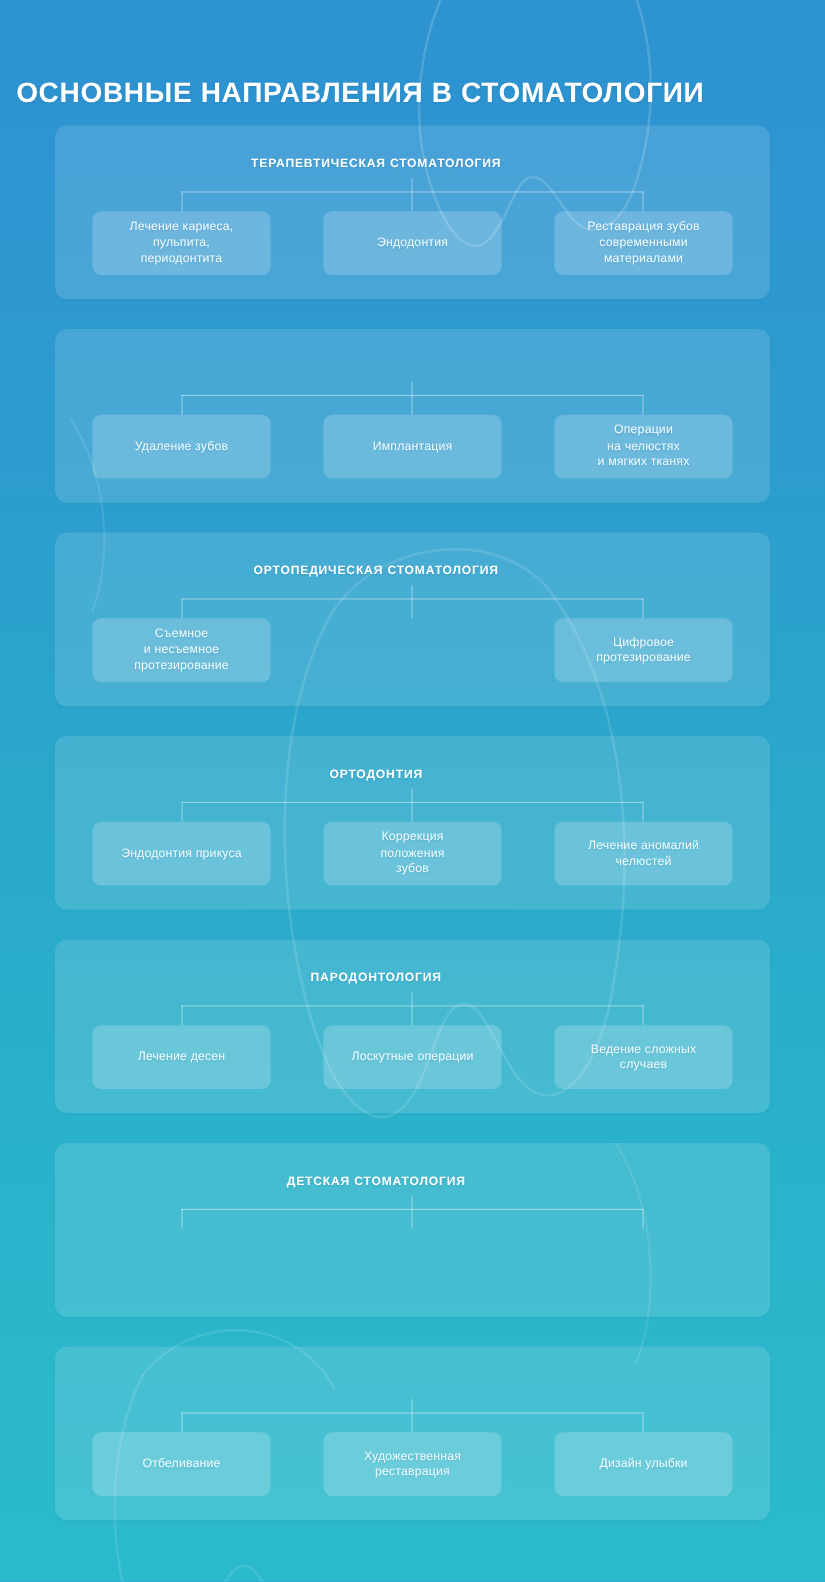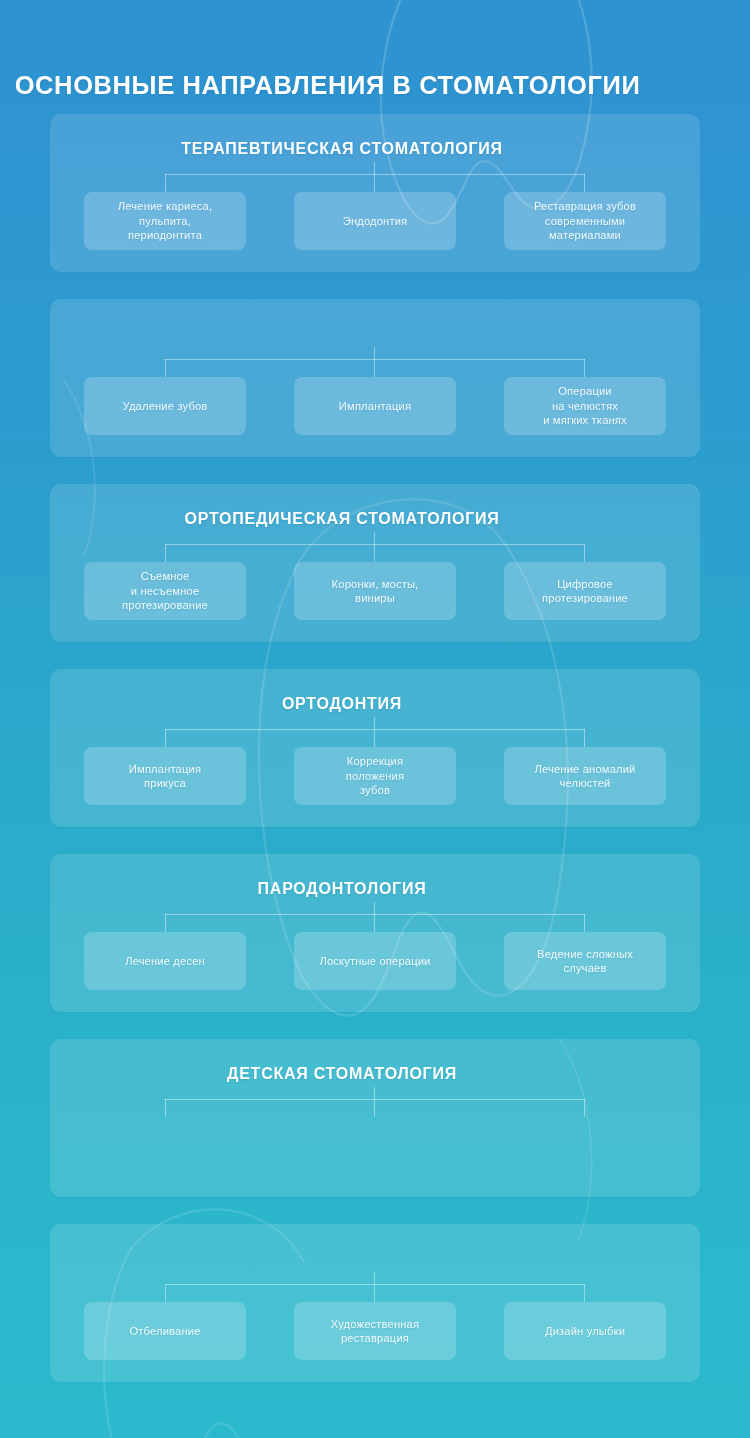--- a/index.html
+++ b/index.html
@@ -70,21 +70,21 @@
   }
   .section-card:last-child { margin-bottom: 0; }
 
   .section-title {
     position: absolute;
     top: 26px;
     left: 0;
     width: 584px;
     text-align: center;
     color: #ffffff;
-    font-size: 16px;
+    font-size: 11px;
     font-weight: 700;
     letter-spacing: 0.75px;
     line-height: 18px;
     text-shadow: 0 1px 2px rgba(14,80,120,.16);
   }
 
   
   .connector {
     position: absolute;
     top: 48px;
@@ -237,42 +237,38 @@
         <div class="drop d2"></div>
         <div class="drop d3"></div>
       </div>
       <div class="items">
         <div class="item-box">
             <span>Съемное
 и несъемное
 протезирование</span>
           </div>
         <div class="item-box">
-            <span>Коронки, мосты,
-виниры</span>
-          </div>
-        <div class="item-box">
             <span>Цифровое
 протезирование</span>
           </div>
       </div>
     </div>
 
     <div class="section-card">
       <div class="section-title">ОРТОДОНТИЯ</div>
       <div class="connector">
         <div class="stem"></div>
         <div class="rail"></div>
         <div class="drop d1"></div>
         <div class="drop d2"></div>
         <div class="drop d3"></div>
       </div>
       <div class="items">
         <div class="item-box">
-            <span>Имплантация прикуса</span>
+            <span>Эндодонтия прикуса</span>
           </div>
         <div class="item-box">
             <span>Коррекция положения
 зубов</span>
           </div>
         <div class="item-box">
             <span>Лечение аномалий
 челюстей</span>
           </div>
       </div>

